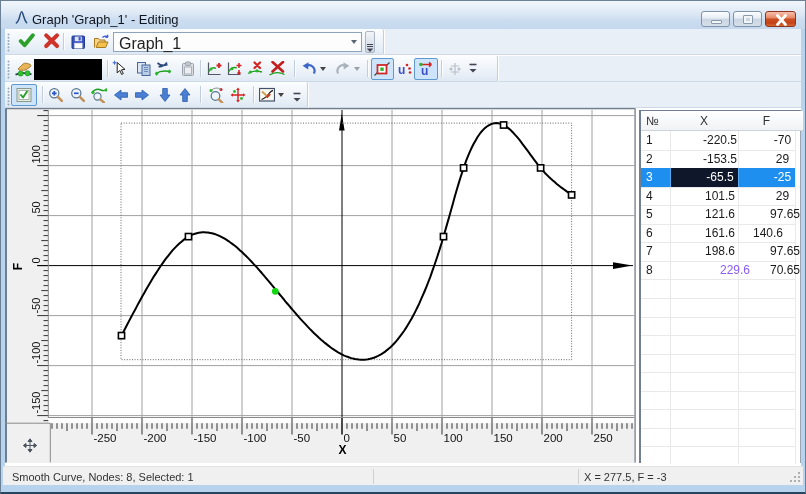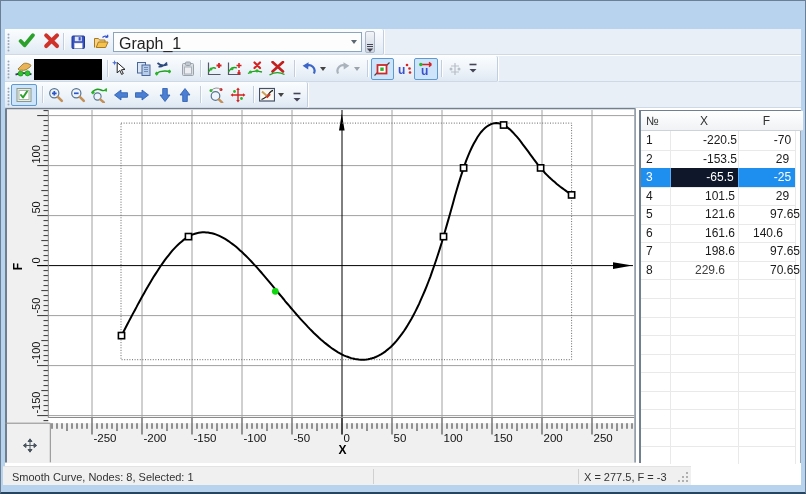--- a/index.html
+++ b/index.html
@@ -22,27 +22,46 @@
   border:1px solid #8da4bd; z-index:5; }
 #combo .ct { position:absolute; left:5px; top:2px; font-size:16px; color:#222; }
 #combo .ca { position:absolute; right:4px; top:7px; width:0; height:0;
   border-left:3.5px solid transparent; border-right:3.5px solid transparent; border-top:4px solid #5a6673; }
 #plot { position:absolute; left:5px; top:108px; }
 #tablep { position:absolute; left:639px; top:110px; width:162px; height:353px; background:#fff;
   border-left:2px solid #708091; border-top:1px solid #708091; border-right:1px solid #9aa5b1; }
 .hdr { position:absolute; top:0; height:20px; background:linear-gradient(#ffffff,#f0f2f5);
   border-bottom:1px solid #cdd3da; font-size:12px; color:#333; }
 .cell { position:absolute; height:19px; font-size:12px; color:#1a1a1a; text-align:center; padding-top:2px;padding-left:32px; }
-#status { position:absolute; left:3px; top:466px; width:688px; height:19px; background:#f0f0f0;
+#status { position:absolute; left:3px; top:466px; width:800px; height:19px; background:#f0f0f0;
   font-size:11px; color:#333; border-top:1px solid #e3e3e3; }
 #status .s1 { position:absolute; left:9px; top:4px; }
 #status .s3 { position:absolute; left:581px; top:4px; }
 .sdiv { position:absolute; top:2px; width:1px; height:15px; background:#d0d0d0; }
 </style></head><body>
 <div id="win">
+ <div id="title">
+  <svg style="position:absolute;left:14px;top:9px" width="13" height="14" viewBox="0 0 13 14">
+    <path d="M0.8 13.2 Q2.8 12.6 4.4 7.8 Q5.8 1.8 6.6 1.8 Q7.4 1.8 8.6 6.2 Q10 11.2 12 13.2" fill="none" stroke="#2a4d7e" stroke-width="1.5"></path>
+  </svg>
+  <div class="txt">Graph 'Graph_1' - Editing</div>
+  <div class="wbtn" id="bmin">
+        <div style="position:absolute;left:9px;top:8px;width:11px;height:4px;background:#f2f5f8;border:1px solid #8a9aab;border-radius:1px"></div>
+      </div>
+  <div class="wbtn" id="bmax">
+        <div style="position:absolute;left:9px;top:3px;width:10px;height:9px;background:#f2f5f8;border:1px solid #8a9aab;border-radius:1px">
+          <div style="position:absolute;left:2px;top:2px;width:4px;height:3px;background:#c9d5e2"></div>
+        </div>
+      </div>
+  <div class="wbtn" id="bclose">
+        <svg style="position:absolute;left:9px;top:2px" width="13" height="12" viewBox="0 0 13 12">
+          <path d="M2.5 1.5 L10.5 10.5 M10.5 1.5 L2.5 10.5" stroke="#fff" stroke-width="2.8" fill="none" stroke-linecap="round"></path>
+        </svg>
+      </div>
+ </div>
  <div id="client"></div>
  <div id="tbars">
   <div class="tbrow" style="top:0;width:796px;background:#e9eff7"></div>
   <div class="tbrow" style="top:27px;width:796px;background:#e9eff7"></div>
   <div class="tbrow" style="top:53px;width:796px;background:#e9eff7"></div>
   <div class="tbrow band" style="top:0;width:379px"></div>
   <div class="tbrow band" style="top:27px;width:493px"></div>
   <div class="tbrow band" style="top:53px;width:303px"></div>
  </div>
  <div id="combo">
@@ -358,21 +377,21 @@
   <div class="cell" style="left:0;top:94.2px;width:29px;text-align:left;padding-left:5px;color:#1a1a1a">5</div>
   <div class="cell" style="left:29px;top:94.2px;width:68px;color:#1a1a1a">121.6</div>
   <div class="cell" style="left:97px;top:94.2px;width:57px;color:#1a1a1a">97.65</div>
   <div class="cell" style="left:0;top:112.7px;width:29px;text-align:left;padding-left:5px;color:#1a1a1a">6</div>
   <div class="cell" style="left:29px;top:112.7px;width:68px;color:#1a1a1a">161.6</div>
   <div class="cell" style="left:80px;top:112.7px;width:57px;color:#1a1a1a">140.6</div>
   <div class="cell" style="left:0;top:131.3px;width:29px;text-align:left;padding-left:5px;color:#1a1a1a">7</div>
   <div class="cell" style="left:29px;top:131.3px;width:68px;color:#1a1a1a">198.6</div>
   <div class="cell" style="left:97px;top:131.3px;width:57px;color:#1a1a1a">97.65</div>
   <div class="cell" style="left:0;top:149.8px;width:29px;text-align:left;padding-left:5px;color:#1a1a1a">8</div>
-  <div class="cell" style="left:19px;top:149.8px;width:68px;color:#404040">229.6</div>
+  <div class="cell" style="left:44px;top:149.8px;width:68px;color:#8b5cf6">229.6</div>
   <div class="cell" style="left:97px;top:149.8px;width:57px;color:#1a1a1a">70.65</div>
     </div>
  <div id="status">
   <div class="s1">Smooth Curve, Nodes: 8, Selected: 1</div>
   <div class="sdiv" style="left:370px"></div>
   <div class="sdiv" style="left:575px"></div>
   <div class="s3">X = 277.5, F = -3</div>
   <svg style="position:absolute;right:2px;bottom:2px" width="12" height="12" viewBox="0 0 12 12">
     <g fill="#b0b0b0">
           <rect x="9" y="9" width="2" height="2"></rect>

